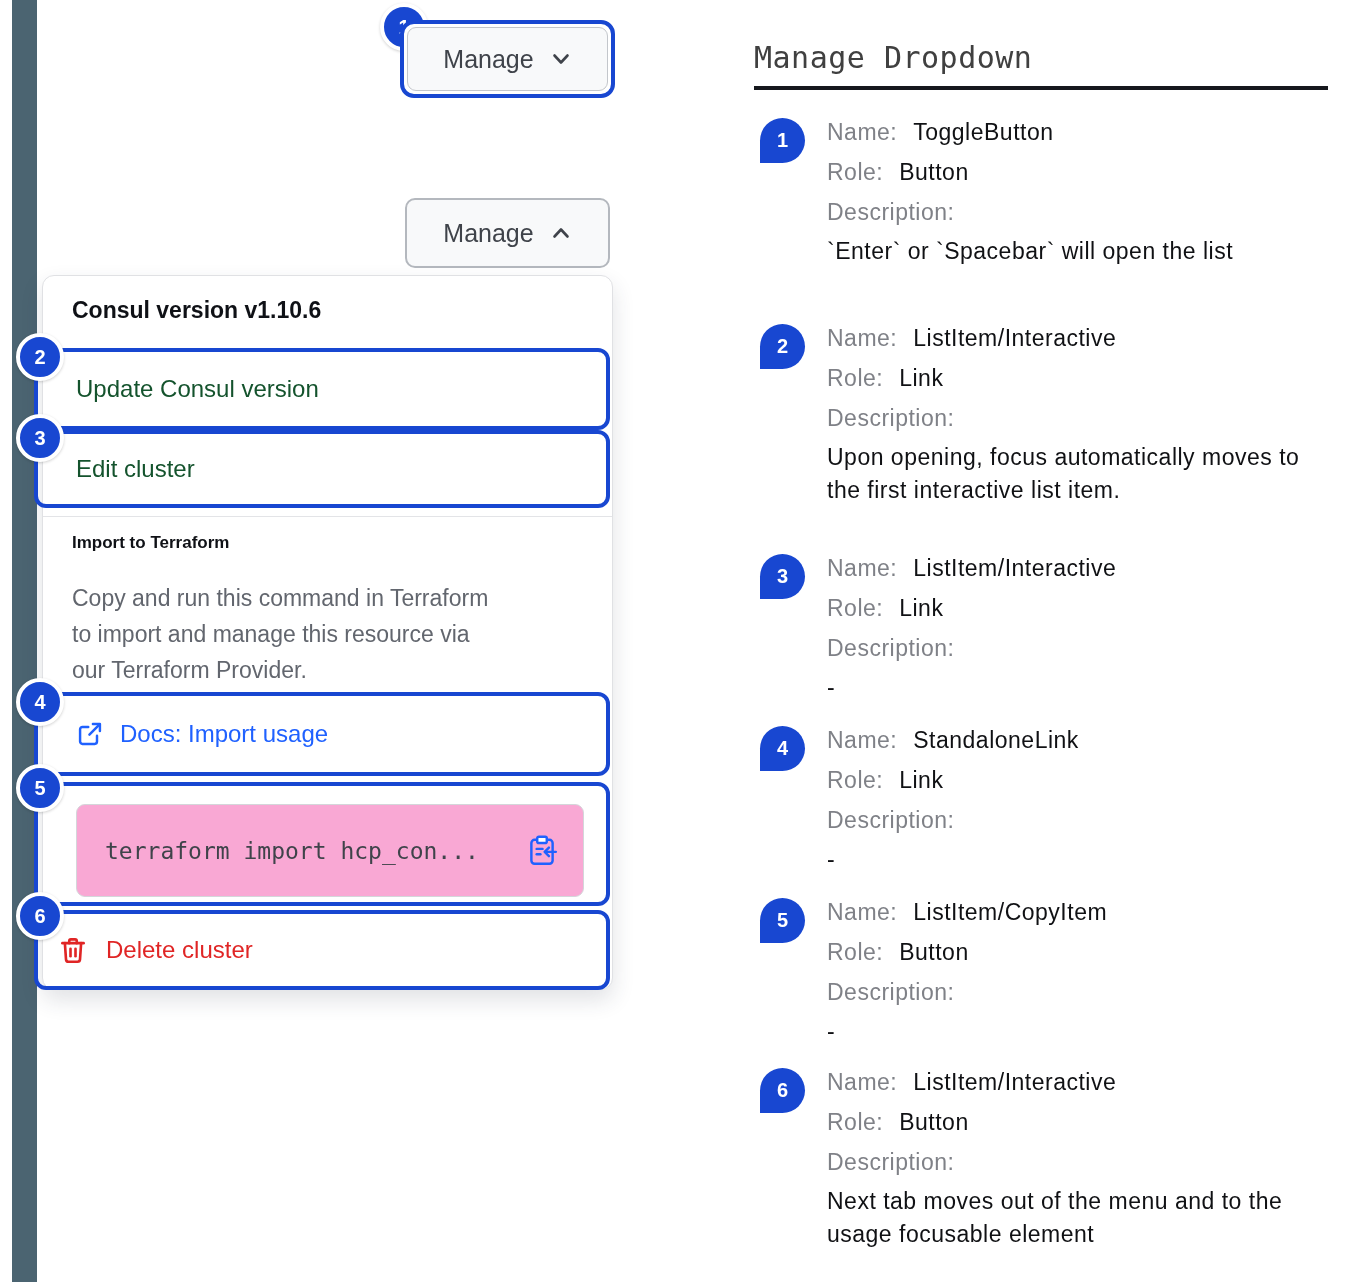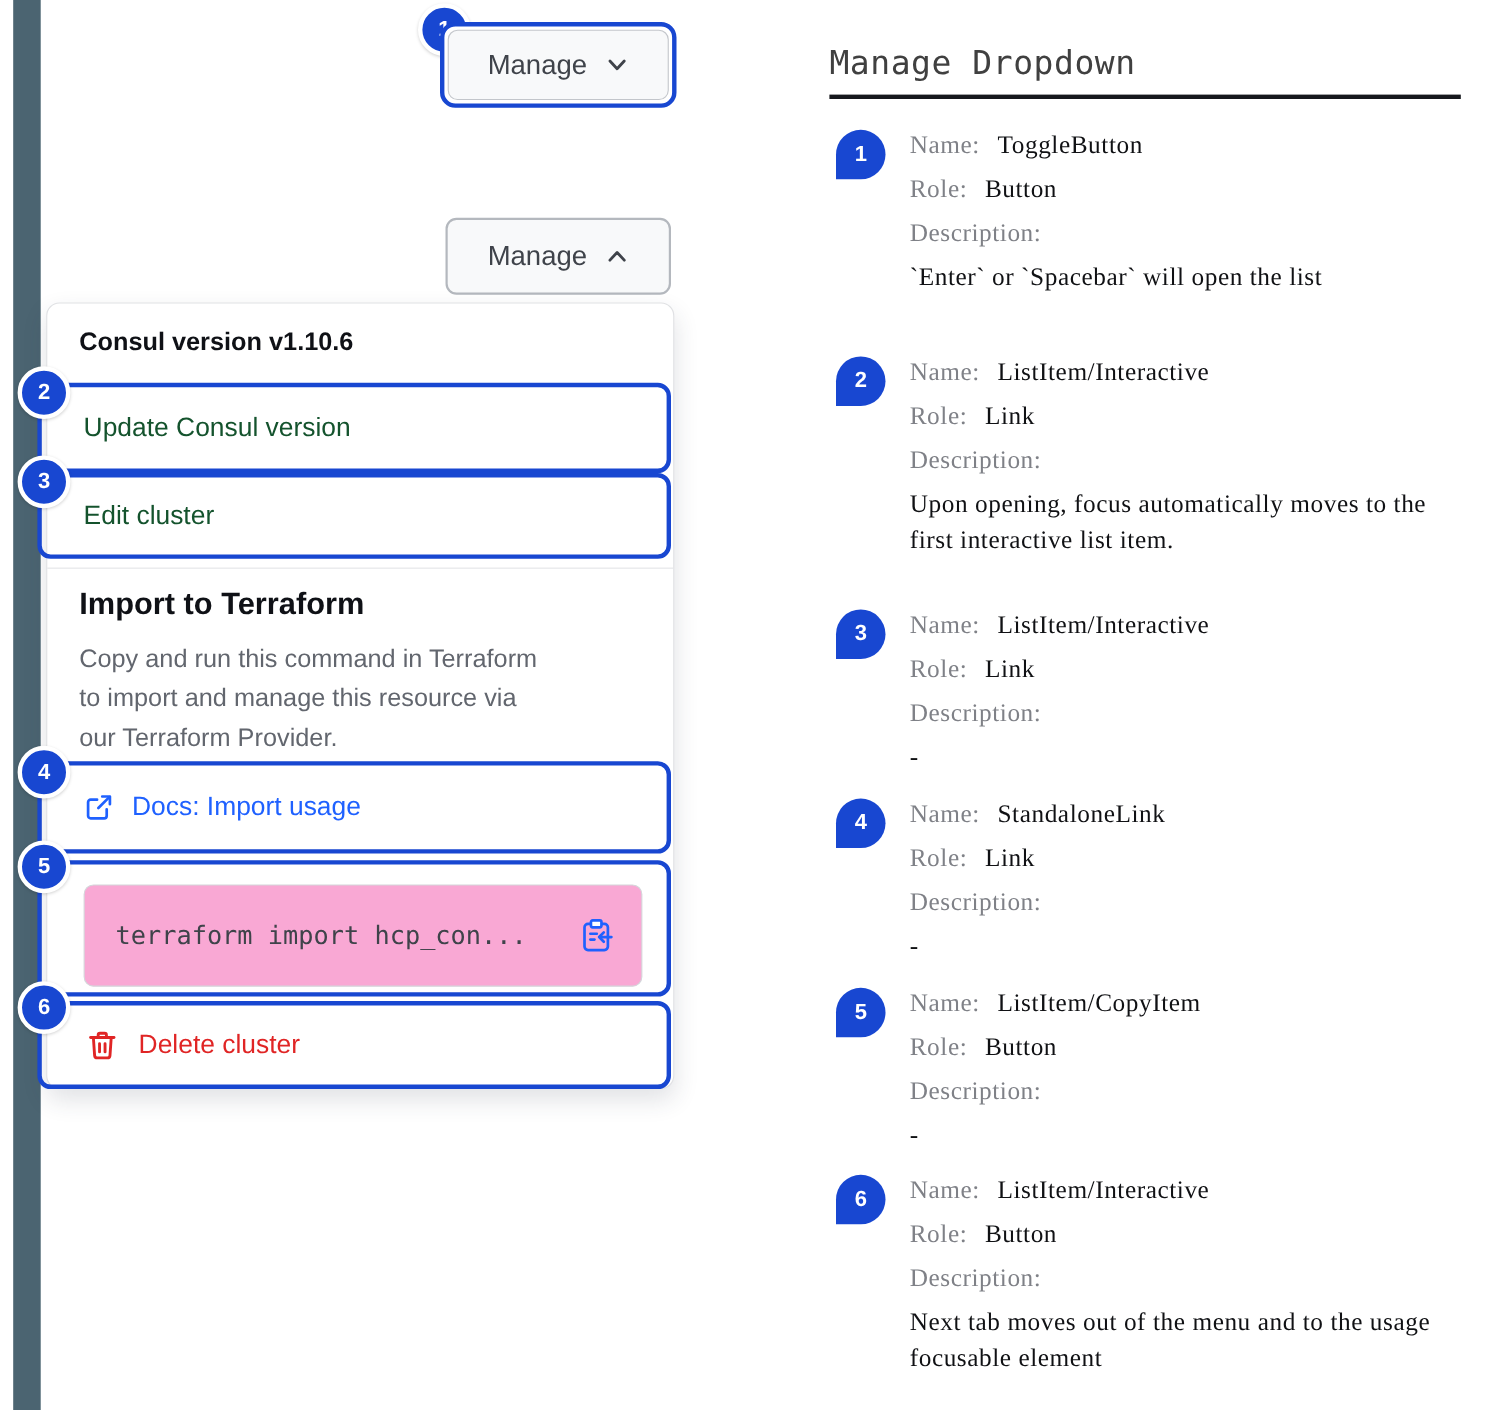--- a/index.html
+++ b/index.html
@@ -34,51 +34,51 @@
     background:#f8f9fa;display:flex;align-items:center;justify-content:center;gap:16px;
     font-size:25px;color:#3f434a;box-sizing:border-box;}
   
   .panel{
     left:30px;top:275px;width:571px;height:715px;box-sizing:border-box;
     background:#ffffff;border:1px solid #e0e1e4;border-radius:12px;
     box-shadow:0 10px 22px rgba(40,50,70,.14);
   }
   .panel-header{left:60px;top:297px;font-size:23px;font-weight:bold;color:#0f1116;}
   .panel-divider{left:31px;top:516px;width:569px;height:0;border-top:1px solid #e3e4e7;}
-  .import-title{left:60px;top:533px;font-size:28px;font-weight:bold;color:#0f1116;}
+  .import-title{left:60px;top:533px;font-size:17px;font-weight:bold;color:#0f1116;}
   .import-desc{left:60px;top:580px;width:520px;font-size:23px;line-height:36px;color:#62666e;white-space:pre-line;}
   
   .outline{
     box-sizing:border-box;border:4px solid #1847d1;border-radius:12px;background:transparent;
     left:22px;width:576px;display:flex;align-items:center;
   }
   .o2{top:348px;height:82px;padding-left:38px;}
   .o3{top:430px;height:78px;padding-left:38px;}
   .o4{top:692px;height:84px;padding-left:38px;gap:16px;}
   .o5{top:782px;height:124px;padding-left:38px;align-items:flex-start;}
-  .o6{top:910px;height:80px;padding-left:40px;gap:18px;}
+  .o6{top:910px;height:80px;padding-left:20px;gap:18px;}
   .menu-label{font-size:24px;color:#14532d;}
   .link-label{font-size:24px;font-weight:500;color:#1f61ff;}
   .danger-label{font-size:24px;font-weight:500;color:#e02525;}
   .code-box{
     box-sizing:border-box;margin-top:18px;width:508px;height:93px;
     border:1px solid #d4d6da;border-radius:9px;background:#f9a8d4;
     display:flex;align-items:center;justify-content:space-between;
     padding:0 24px 0 28px;
   }
   .code-text{font-family:"DejaVu Sans Mono","Liberation Mono",monospace;font-size:23px;color:#3f434a;}
   .icon-btn{display:flex;align-items:center;justify-content:center;background:none;border:none;padding:0;cursor:pointer;}
   
   .legend-title{left:742px;top:40px;font-family:"DejaVu Sans Mono","Liberation Mono",monospace;
     font-size:30px;letter-spacing:.5px;font-weight:500;color:#404040;}
   .legend-divider{left:742px;top:86px;width:574px;height:0;border-top:4px solid #16181d;}
   .entry{left:742px;display:flex;align-items:flex-start;}
   .entry .badge{margin:6px 0 0 6px;flex:0 0 45px;}
   .entry-text{margin-left:22px;width:495px;
-    font-family:Liberation Serif, serif;font-size:23px;letter-spacing:.5px;color:#101114;}
+    font-family:Liberation Sans, sans-serif;font-size:23px;letter-spacing:.5px;color:#101114;}
   .entry-text .line{line-height:40px;white-space:nowrap;}
   .entry-text .lbl{color:#7f8187;margin-right:16px;}
   .entry-text .desc{line-height:33px;margin-top:3px;white-space:normal;}
   svg{display:block;}
 </style>
 </head>
 <body>
 
 <div class="canvas">
 

